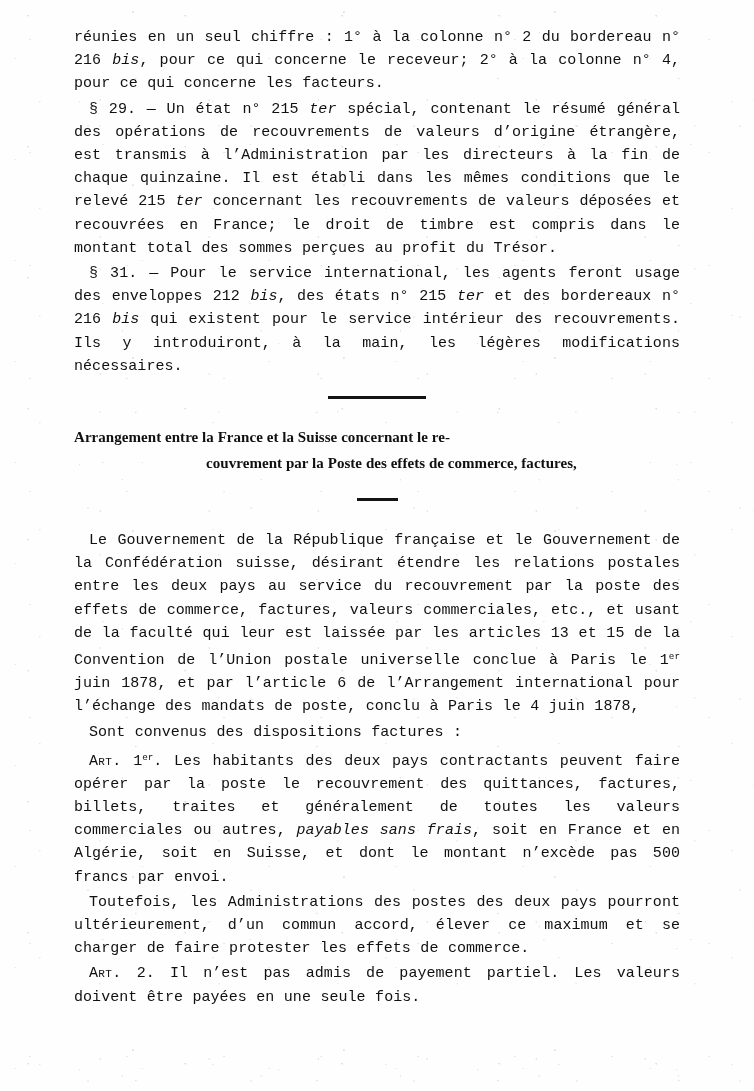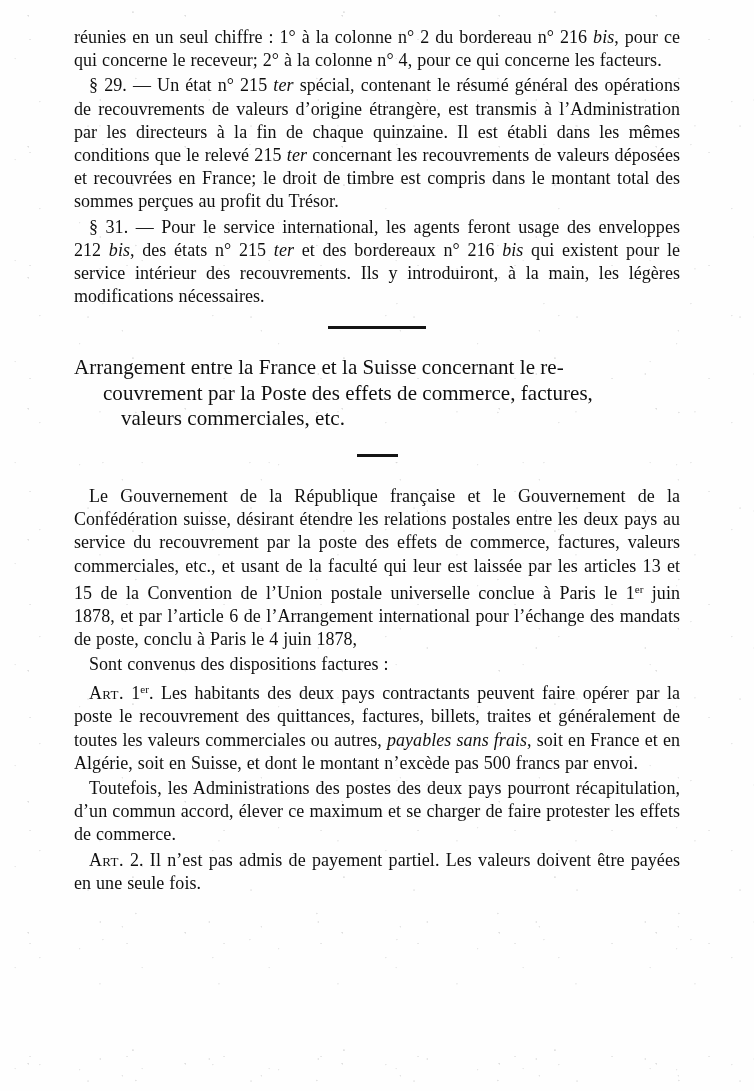--- a/index.html
+++ b/index.html
@@ -46,26 +46,27 @@
   #content {
     position: absolute;
     left: 74px;
     top: 26px;
     width: 606px;
     z-index: 2;
   }
 
   p.body {
     margin: 0;
-    font-size: 18px;
+    font-size: 15px;
     line-height: 23.2px;
     text-align: justify;
     text-indent: 15px;
     letter-spacing: .05px;
     word-spacing: .4px;
+    font-family: Liberation Mono, monospace;
     -webkit-font-smoothing: none;
   }
   p.body.noindent { text-indent: 0; }
 
   
   p.gap { margin-top: 2px; }
 
   .ital { font-style: italic; }
   .sup {
     font-size: .62em;
@@ -89,31 +90,31 @@
   }
   .rule.long  { width: 98px; }
   .rule.short { width: 41px; }
 
   #rule-1-wrap { margin-top: 18px; }
   #rule-2-wrap { margin-top: 22px; }
 
   
   #heading {
     margin: 26px 0 0 0;
-    font-weight: normal;
-    font-size: 21px;
+    font-weight: bold;
+    font-size: 15px;
     line-height: 25.5px;
     letter-spacing: .05px;
   }
   #heading .hl {
     display: block;
     white-space: nowrap;
   }
   #heading .hl.l1 { margin-left: 0px;  }
-  #heading .hl.l2 { margin-left: 29px; }
+  #heading .hl.l2 { margin-left: 29px; text-align: center; }
   #heading .hl.l3 { margin-left: 47px; }
 
   #after-rule2 { margin-top: 28px; }
 </style>
 </head>
 <body>
 
 <div id="page">
   <div id="content">
 
@@ -123,29 +124,28 @@
       <p class="body gap">§ 31. <span class="emdash">—</span> Pour le service international, les agents feront usage des enveloppes 212 <span class="ital">bis</span>, des états n° 215 <span class="ital">ter</span> et des bordereaux n° 216 <span class="ital">bis</span> qui existent pour le service intérieur des recouvrements. Ils y introduiront, à la main, les légères modifications nécessaires.</p>
     </div>
 
     <div class="rule-wrap" id="rule-1-wrap">
       <div class="rule long" style="width: 98px;"></div>
     </div>
 
     <div id="heading">
       <span class="hl l1">Arrangement entre la France et la Suisse concernant le re-</span>
       <span class="hl l2">couvrement par la Poste des effets de commerce, factures,</span>
-      <span class="hl l3">valeurs commerciales, etc.</span>
     </div>
 
     <div class="rule-wrap" id="rule-2-wrap">
       <div class="rule short" style="width: 41px;"></div>
     </div>
 
     <div id="after-rule2">
       <p class="body">Le Gouvernement de la République française et le Gouvernement de la Confédération suisse, désirant étendre les relations postales entre les deux pays au service du recouvrement par la poste des effets de commerce, factures, valeurs commerciales, etc., et usant de la faculté qui leur est laissée par les articles 13 et 15 de la Convention de l’Union postale universelle conclue à Paris le 1<span class="sup">er</span> juin 1878, et par l’article 6 de l’Arrangement international pour l’échange des mandats de poste, conclu à Paris le 4 juin 1878,</p>
       <p class="body gap">Sont convenus des dispositions factures :</p>
       <p class="body gap"><span class="smallcaps">Art.</span> 1<span class="sup">er</span>. Les habitants des deux pays contractants peuvent faire opérer par la poste le recouvrement des quittances, factures, billets, traites et généralement de toutes les valeurs commerciales ou autres, <span class="ital">payables sans frais</span>, soit en France et en Algérie, soit en Suisse, et dont le montant n’excède pas 500 francs par envoi.</p>
-      <p class="body gap">Toutefois, les Administrations des postes des deux pays pourront récapitulation, d’un commun accord, élever ce maximum et se charger de faire protester les effets de commerce.</p>
+      <p class="body gap">Toutefois, les Administrations des postes des deux pays pourront ultérieurement, d’un commun accord, élever ce maximum et se charger de faire protester les effets de commerce.</p>
       <p class="body gap"><span class="smallcaps">Art.</span> 2. Il n’est pas admis de payement partiel. Les valeurs doivent être payées en une seule fois.</p>
     </div>
 
   </div>
 </div>
 
 </body></html>

